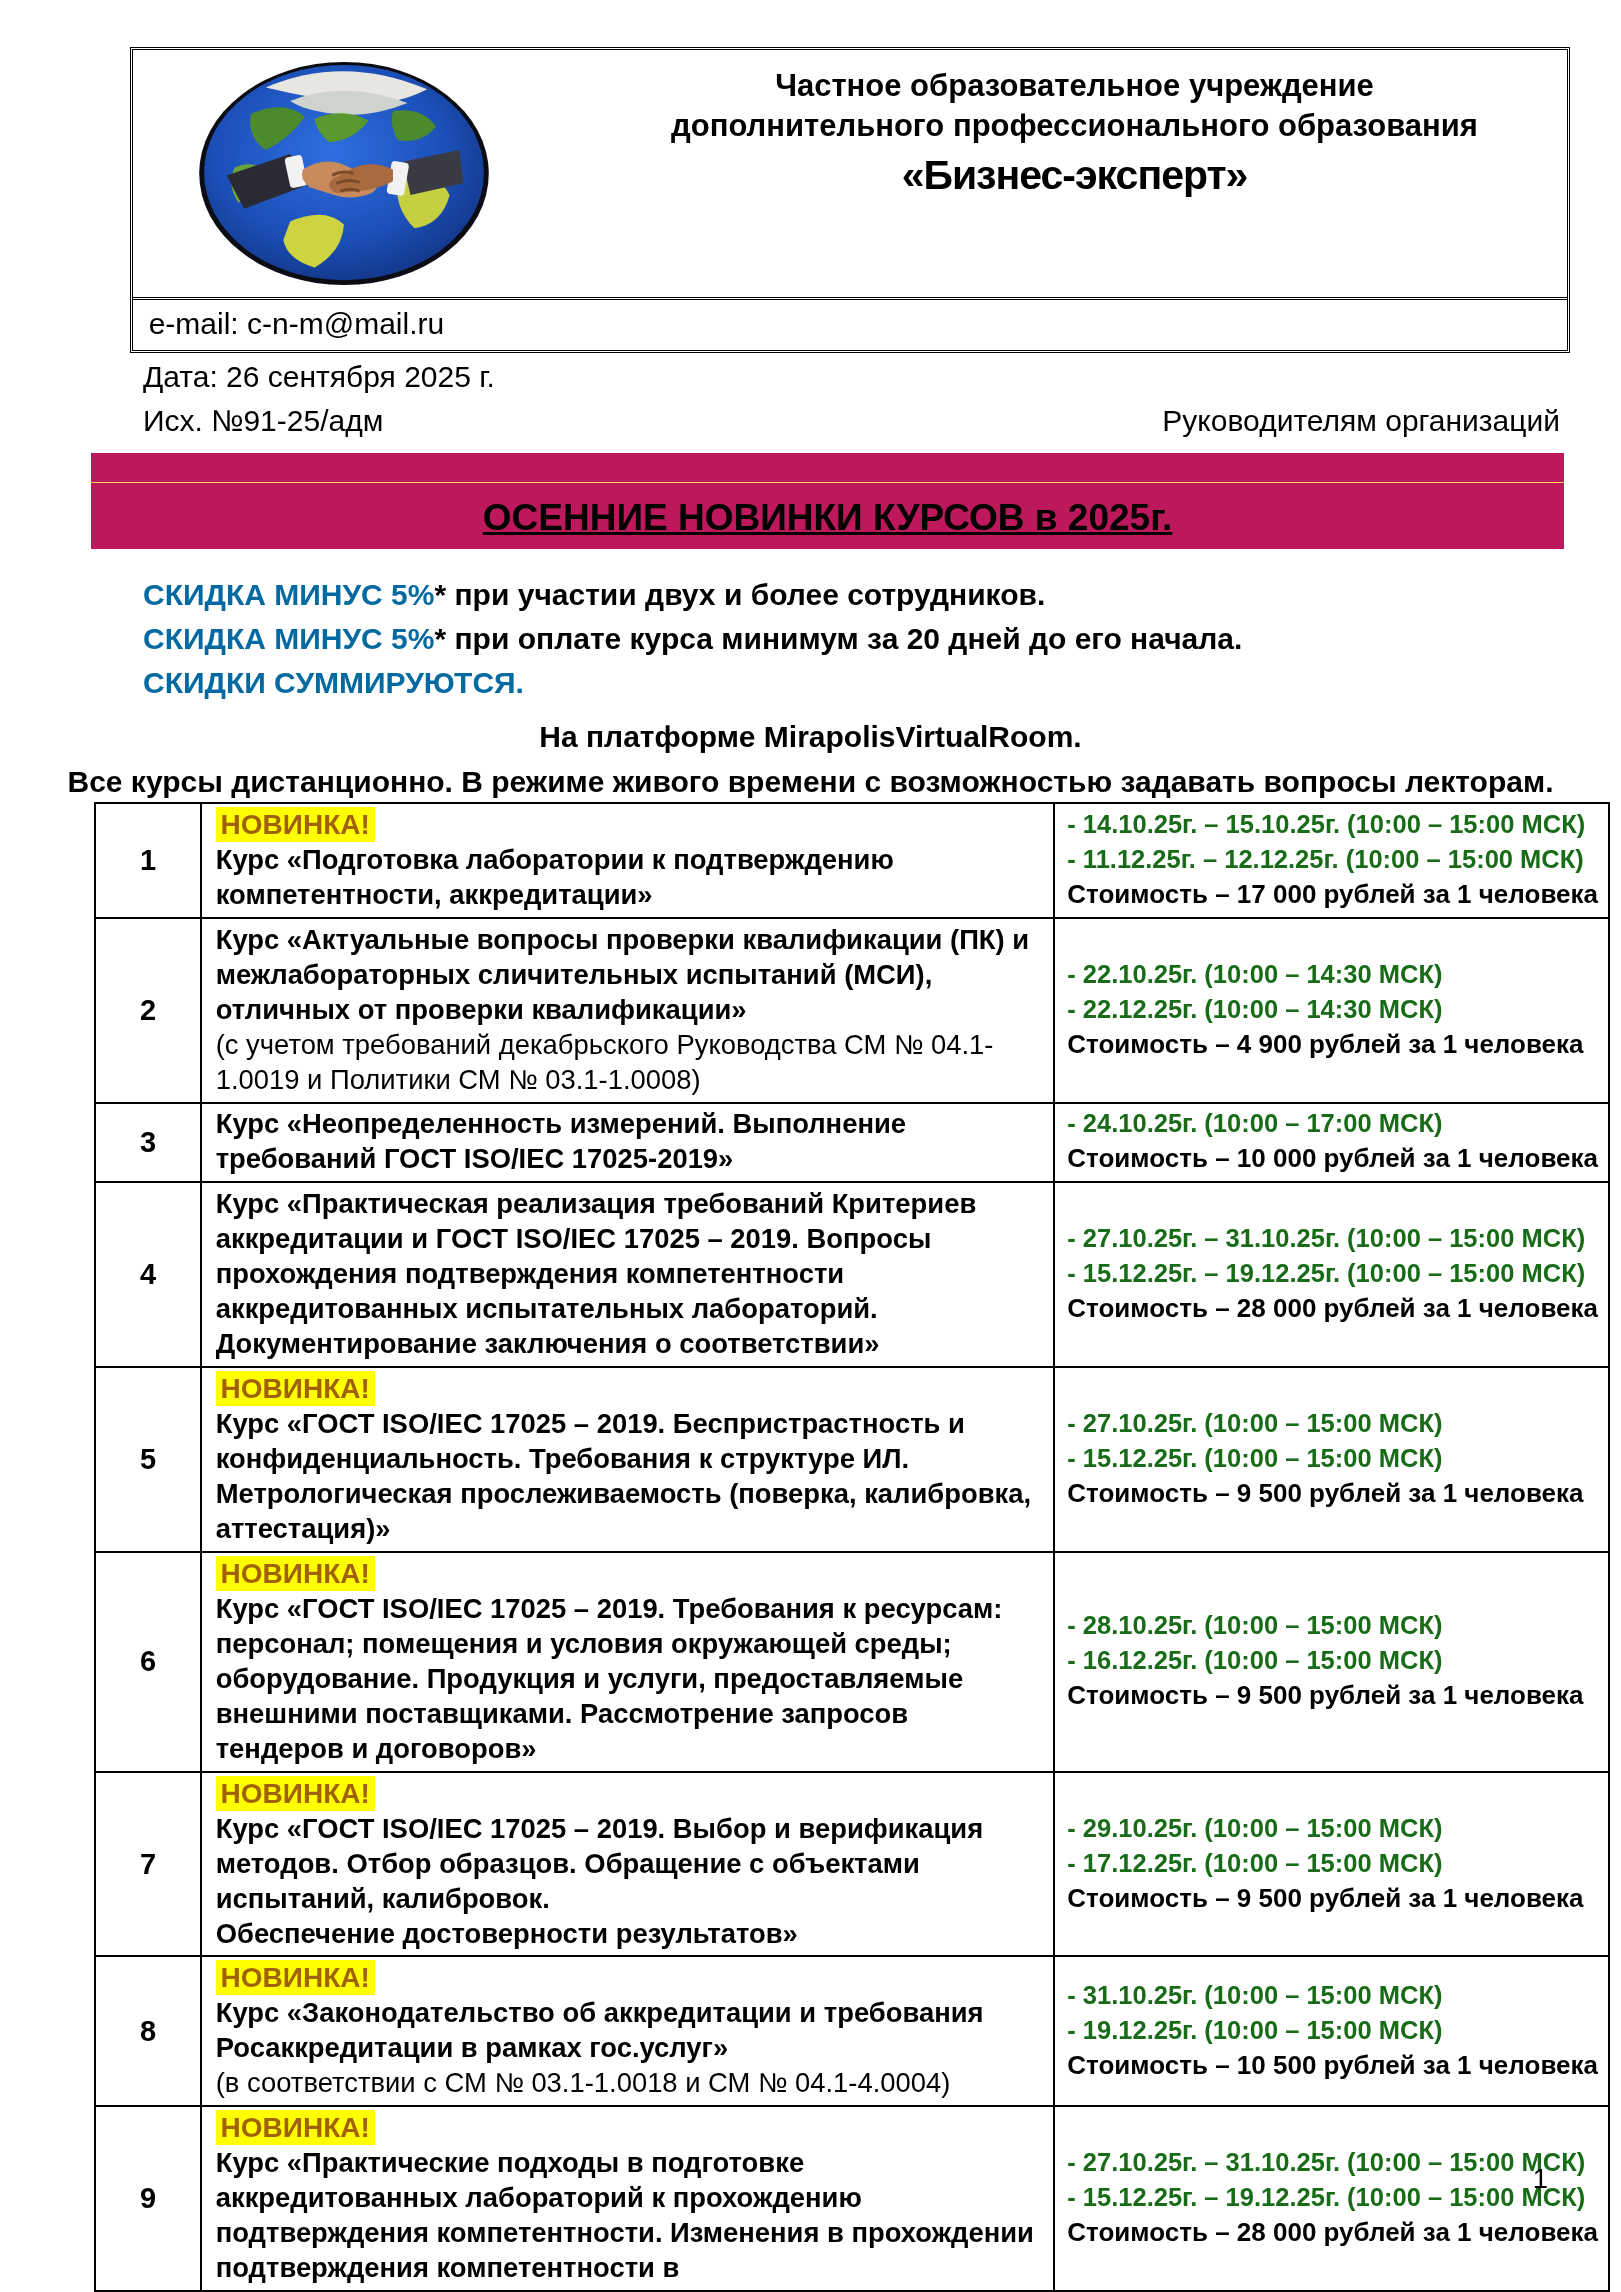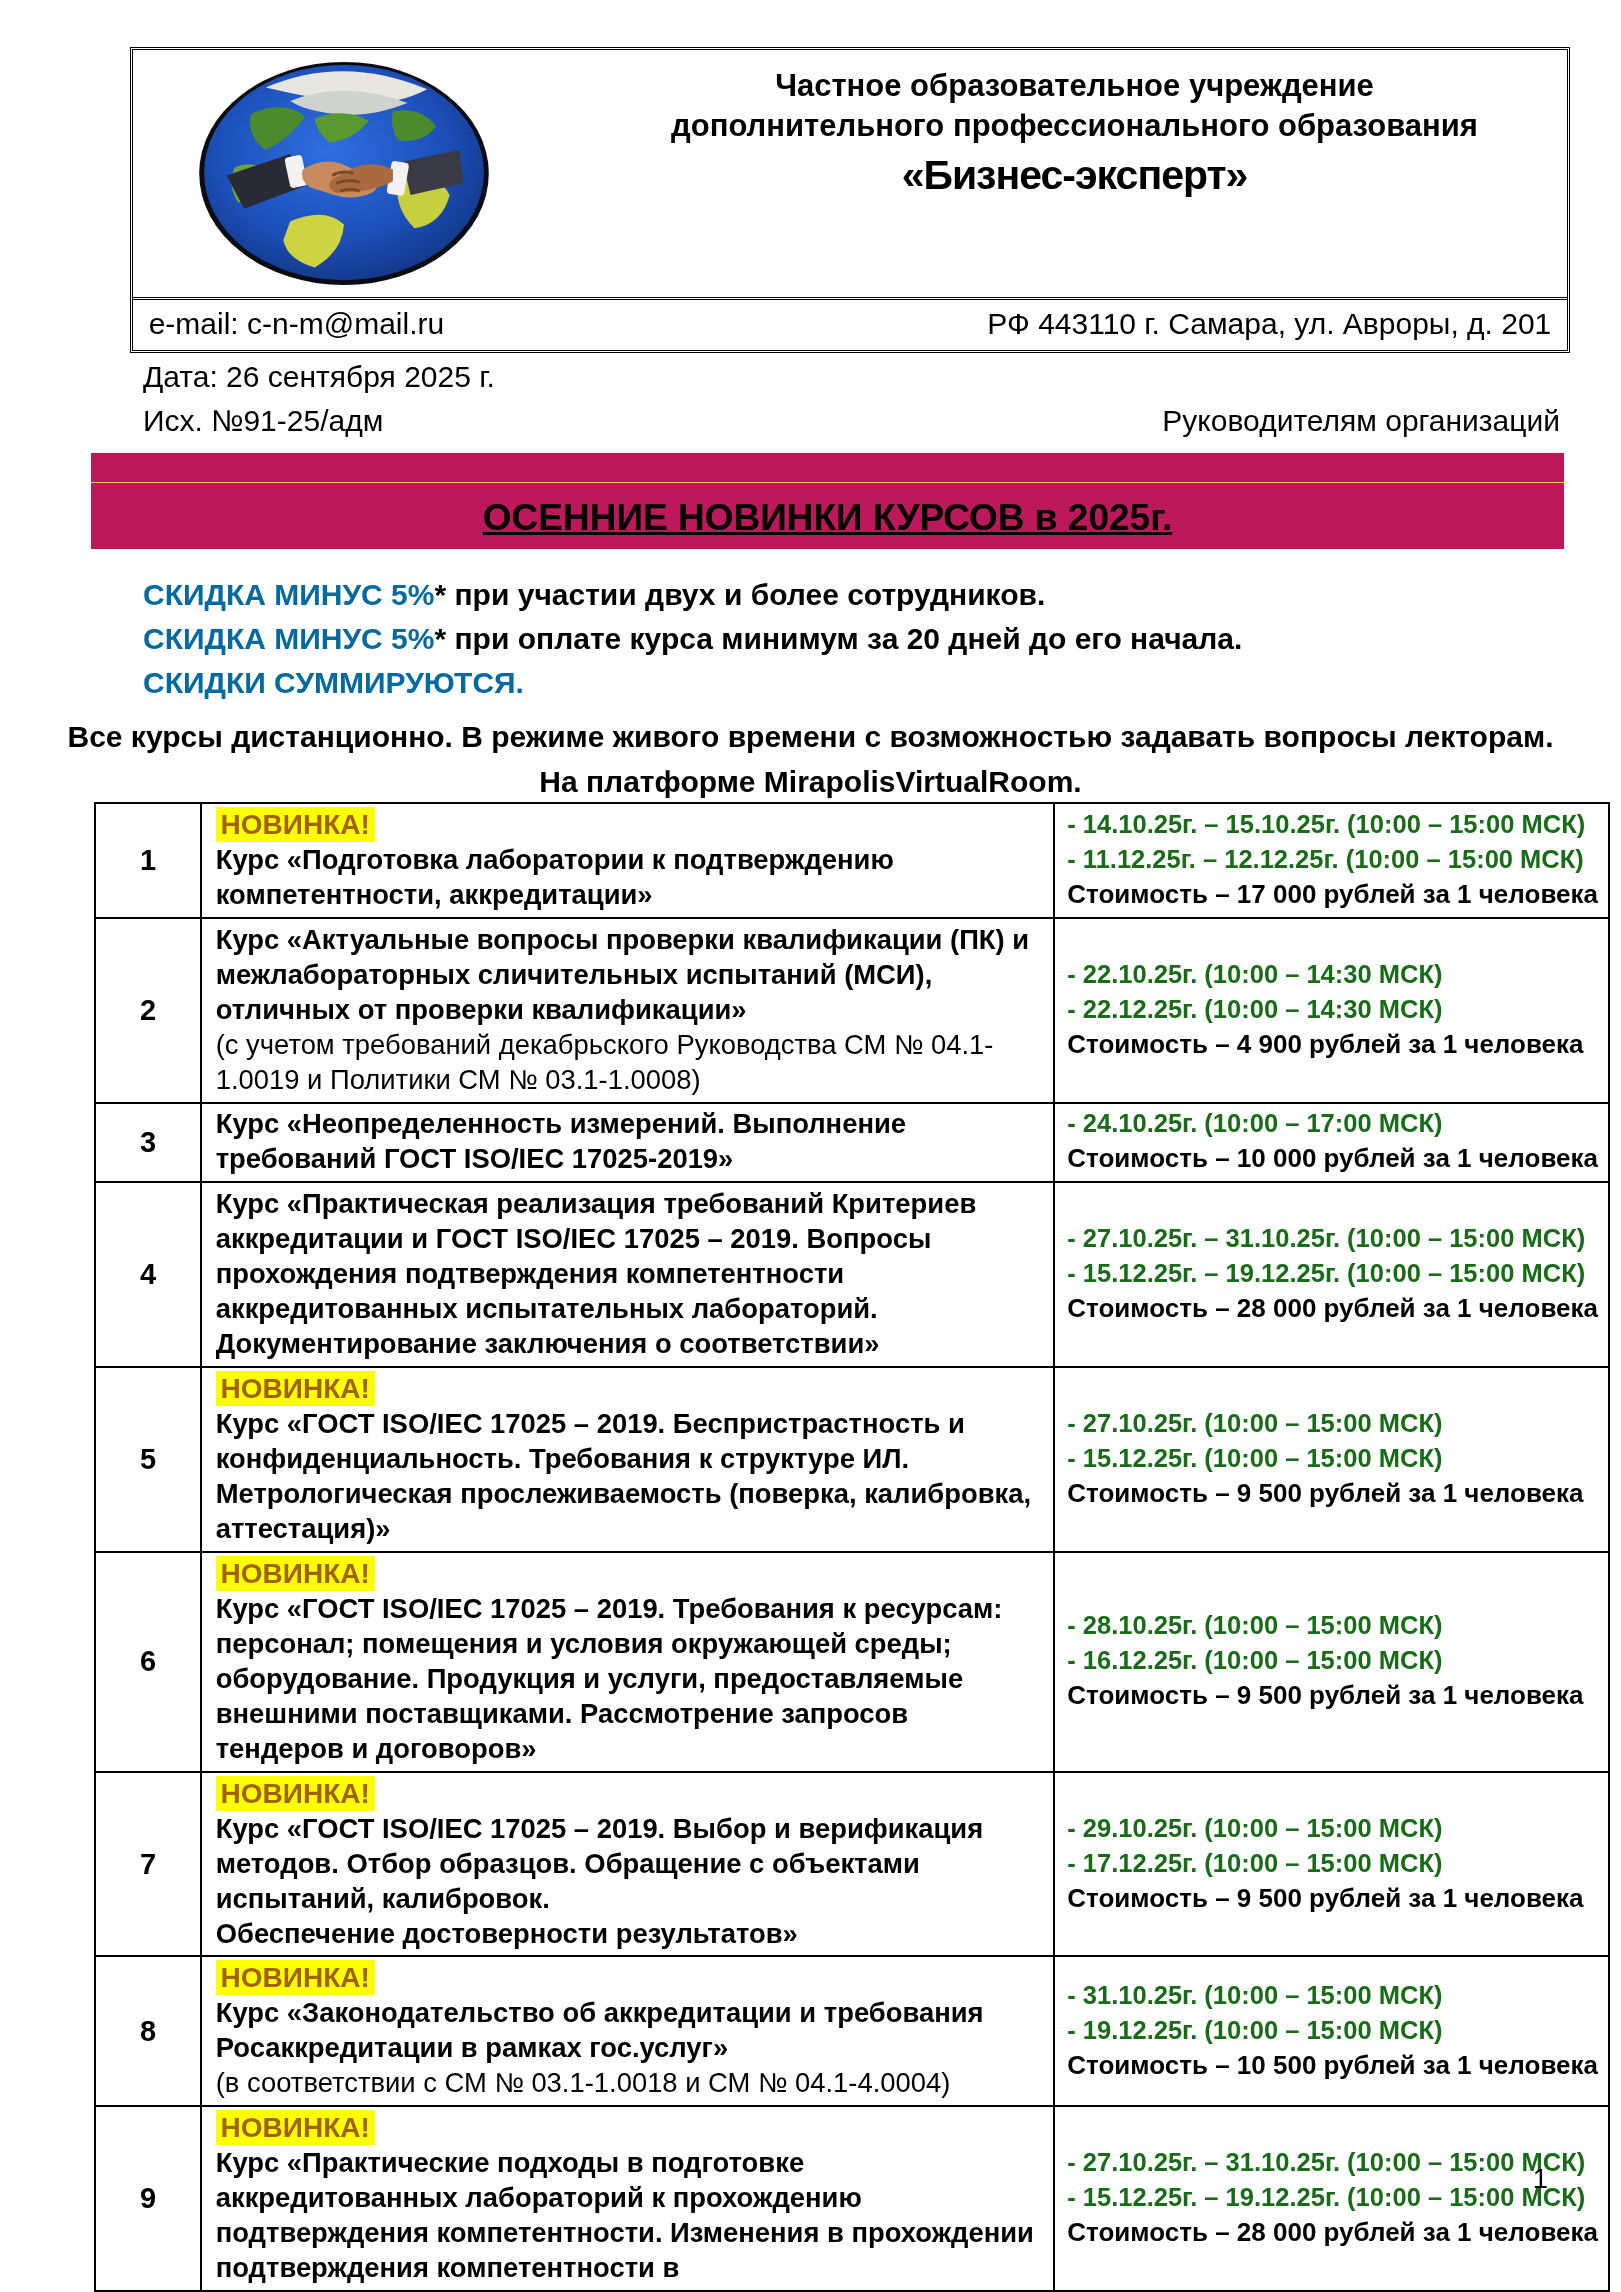--- a/index.html
+++ b/index.html
@@ -137,21 +137,20 @@
         </span>
       </div>
       <div class="header-title-cell">
         <div class="org-line">Частное образовательное учреждение</div>
         <div class="org-line">дополнительного профессионального образования</div>
         <div class="org-name">«Бизнес-эксперт»</div>
       </div>
     </div>
     <div class="header-contact">
       <span>e-mail: c-n-m@mail.ru</span>
-      <span>РФ 443110 г. Самара, ул. Авроры, д. 201</span>
     </div>
   </div>
 
   <div class="meta-block">
     <div>Дата: 26 сентября 2025 г.</div>
     <div class="meta-row">
       <span>Исх. №91-25/адм</span>
       <span>Руководителям организаций</span>
     </div>
   </div>
@@ -167,22 +166,22 @@
     </div>
     <div>
       <span class="hl-red">СКИДКА МИНУС 5%</span><span>* при оплате курса минимум за 20 дней до его начала.</span>
     </div>
     <div>
       <span class="hl-red">СКИДКИ СУММИРУЮТСЯ.</span><span></span>
     </div>
   </div>
 
   <div class="intro">
+    <div>На платформе MirapolisVirtualRoom.</div>
     <div>Все курсы дистанционно. В режиме живого времени с возможностью задавать вопросы лекторам.</div>
-    <div>На платформе MirapolisVirtualRoom.</div>
   </div>
 
   <table class="courses">
     <tbody id="courses-body">
         <tr>
           <td class="c-num">1</td>
           <td class="c-course">
             <div><span class="novinka">НОВИНКА!</span></div>
             <div class="course-title">Курс «Подготовка лаборатории к подтверждению компетентности, аккредитации»</div>
           </td>

